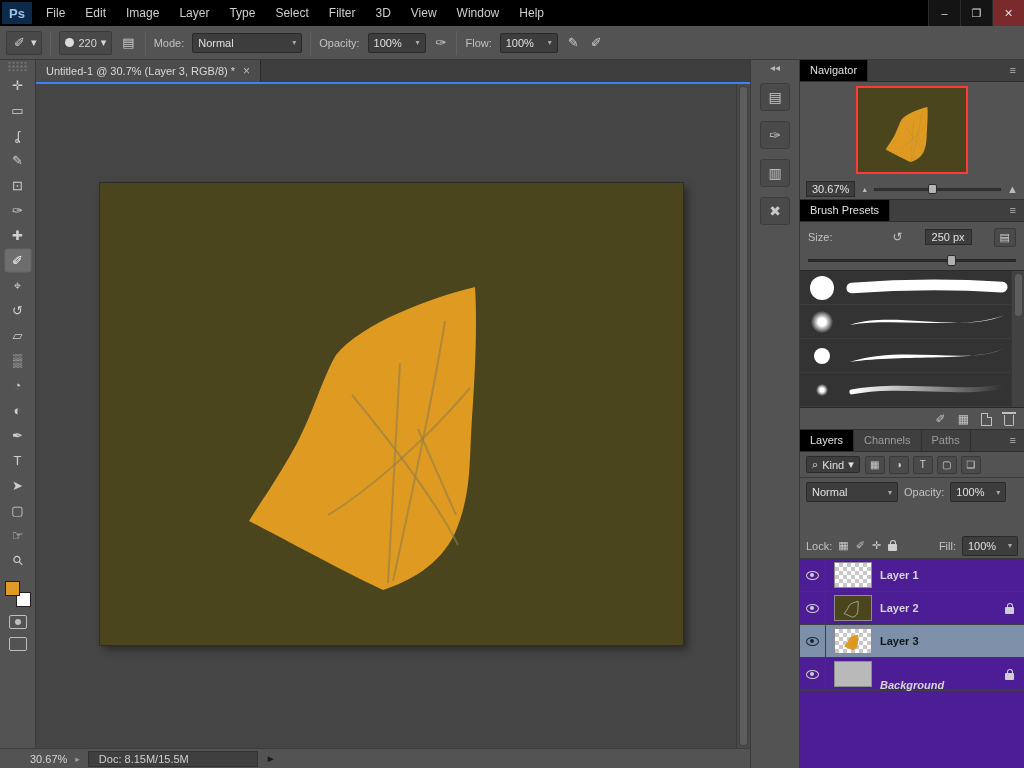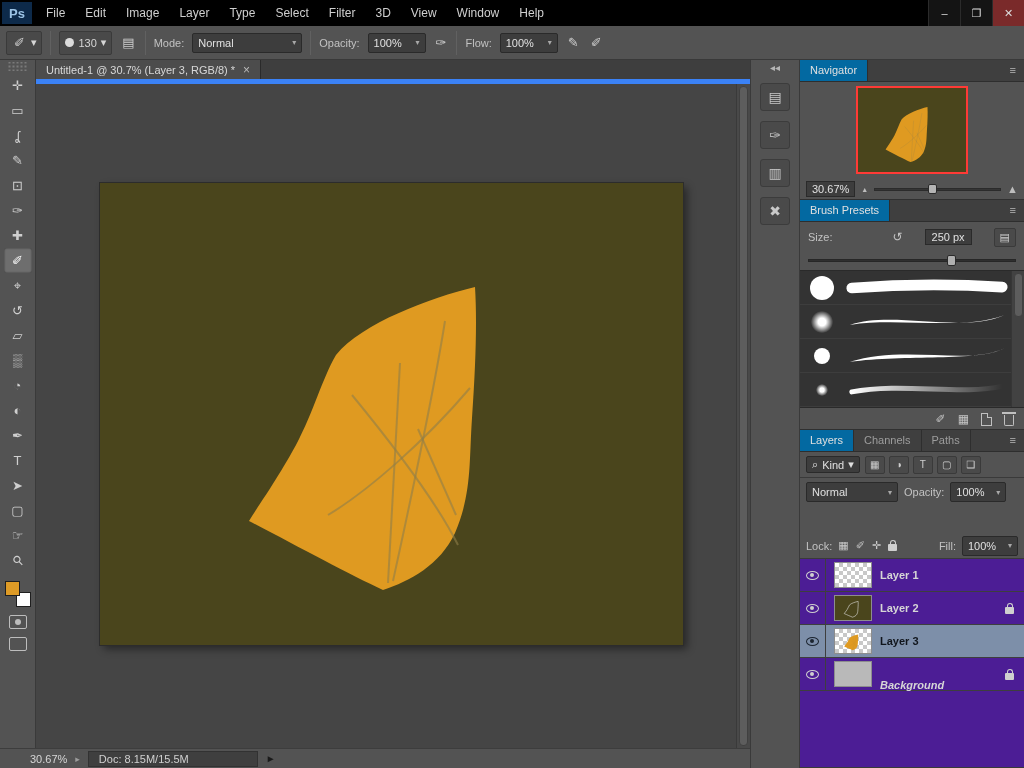--- a/index.html
+++ b/index.html
@@ -52,21 +52,21 @@
     border:1px solid #1f1f1f; background:#ffffff; }
   .fg-sw { position:absolute; left:0; top:0; width:15px; height:15px;
     border:1px solid #1f1f1f; background:var(--fg,#de9b26); }
   .small-mode-ic { width:18px; height:14px; border:1px solid #bdbdbd; border-radius:2px;
     margin:8px auto 0; position:relative; }
   .small-mode-ic.qmask::after { content:""; position:absolute; left:5px; top:3px; width:6px;
     height:6px; border-radius:50%; background:#bdbdbd; }
 
   
   #docarea { position:absolute; left:36px; top:60px; width:714px; height:688px; }
-  #tabbar { height:24px; background:#3e3e3e; border-bottom:5px solid #3b82f6; display:flex; }
+  #tabbar { height:24px; background:#3e3e3e; border-bottom:2px solid #3b82f6; display:flex; }
   .doc-tab { display:flex; align-items:center; gap:8px; background:#4c4c4c; color:#d8d8d8;
     padding:0 10px; border-right:1px solid #2a2a2a; font-size:11px; }
   .tab-close { color:#b9b9b9; font-size:12px; }
   #viewport { position:relative; width:714px; height:664px; background:#454545; overflow:hidden; }
   #document { position:absolute; left:64px; top:99px; width:583px; height:462px;
     background:var(--canvas,#4a451c);
     box-shadow:0 0 0 1px #2c2c2c, 4px 4px 8px rgba(0,0,0,.45); }
   #document svg { display:block; width:100%; height:100%; }
   #v-scroll { position:absolute; right:0; top:0; width:14px; height:100%;
     background:#494949; border-left:1px solid #3a3a3a; }
@@ -80,21 +80,21 @@
   #dock-icons { display:flex; flex-direction:column; align-items:center; gap:10px; margin-top:8px; }
   .dock-icon { width:30px; height:28px; display:flex; align-items:center; justify-content:center;
     font-size:14px; color:#c9c9c9; border-radius:3px; background:#4a4a4a;
     border:1px solid #3c3c3c; }
 
   
   #rightcol { position:absolute; left:800px; top:60px; width:224px; height:708px;
     background:#535353; }
   .phead { height:22px; background:#3f3f3f; border-bottom:1px solid #2e2e2e;
     display:flex; align-items:stretch; }
-  .ptab { background:#0369a1; padding:4px 10px 0; font-size:11px; color:#e0e0e0;
+  .ptab { background:#000000; padding:4px 10px 0; font-size:11px; color:#e0e0e0;
     border-right:1px solid #2e2e2e; }
   .ptab.inactive { background:transparent; color:#9d9d9d; }
   .pmenu { margin-left:auto; padding:4px 8px 0; color:#b9b9b9; font-size:11px; }
 
   
   #navigator { height:140px; border-bottom:1px solid #303030; }
   .nav-body { height:96px; display:flex; align-items:center; justify-content:center; }
   .nav-thumb { width:108px; height:84px; background:var(--canvas,#4a451c);
     outline:2px solid var(--navred,#ff3a36); }
   .nav-thumb svg { display:block; width:100%; height:100%; }
@@ -264,21 +264,21 @@
   </div>
 
   <div id="optionsbar" data-name="options-bar">
     <span class="opt-box" data-name="tool-preset-picker">
       <span class="opt-icon" data-name="brush-tool-icon">✐</span>
       <span class="arr" data-name="chevron-down-icon">▾</span>
     </span>
     <span class="opt-sep" data-name="separator"></span>
     <span class="opt-box" data-name="brush-size-picker">
       <span class="brush-dot" data-name="brush-tip-icon"></span>
-      <span data-name="brush-size-value">130</span>
+      <span data-name="brush-size-value">220</span>
       <span class="arr" data-name="chevron-down-icon">▾</span>
     </span>
     <span class="opt-icon" data-name="toggle-brush-panel-icon">▤</span>
     <span class="opt-sep" data-name="separator"></span>
     <span class="opt-label" data-name="mode-label">Mode:</span>
     <span class="opt-select" style="width:110px" data-name="blend-mode-select">
       <span data-name="blend-mode-value">Normal</span>
       <span class="arr" data-name="chevron-down-icon">▾</span>
     </span>
     <span class="opt-sep" data-name="separator"></span>

